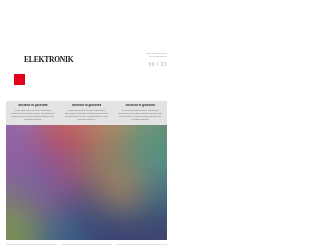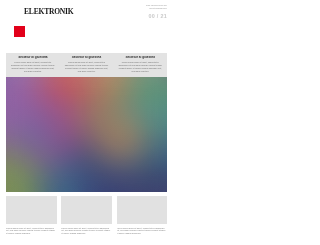--- a/index.html
+++ b/index.html
@@ -4,21 +4,21 @@
 <title>Elektronik Praxis Page</title>
 <style>
   html,body{margin:0;padding:0;}
   body{
     width:173px;height:245px;
     background:#ffffff;
     font-family:"Liberation Sans", sans-serif;
     overflow:hidden;
     position:relative;
   }
-  .page{position:absolute;inset:0;}
+  .page{position:absolute;inset:0;margin-top:48px;}
 
   
   .header{
     position:absolute;left:0;top:0;width:173px;height:50px;
     background:#ffffff;
   }
   .logo{
     position:absolute;left:5px;top:7px;
     width:92px;height:33px;
   }

